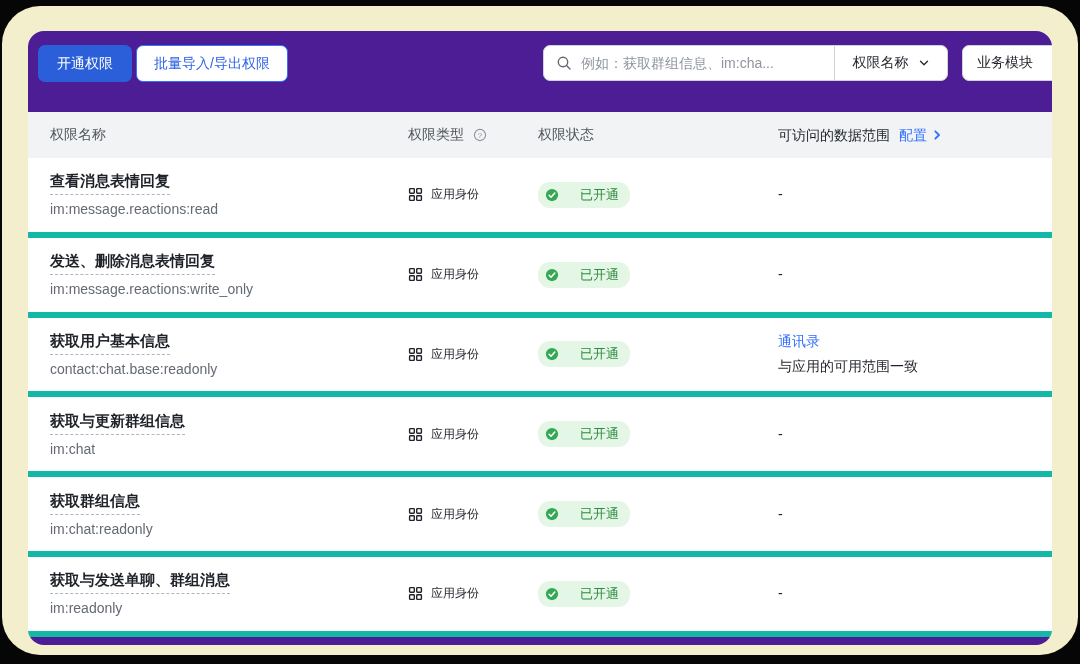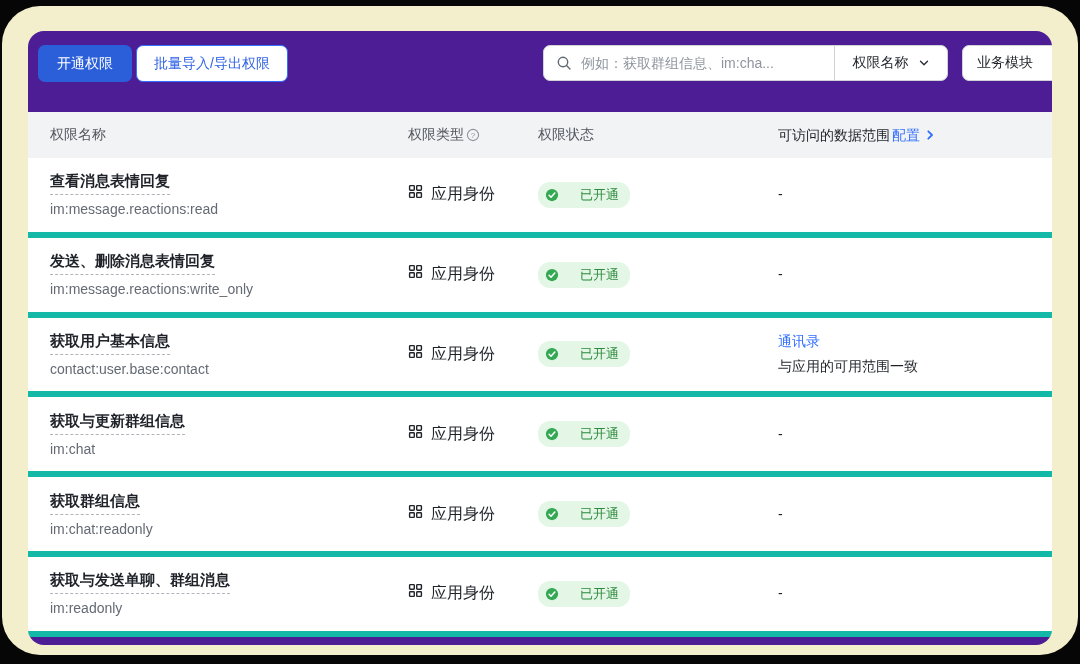--- a/index.html
+++ b/index.html
@@ -52,28 +52,28 @@
   }
   .tbody { position:absolute; top:127px; left:0; width:1024px; }
   .row {
     display:flex; align-items:center; height:79.8px;
     border-bottom:6px solid #14b8a6; background:#fff;
   }
   .c1 { width:380px; padding-left:22px; }
   .c2 { width:130px; }
   .c3 { width:240px; }
   .c4 { flex:1; }
-  .thead .c2, .thead .c4 { display:flex; align-items:center; gap:2px; }
+  .thead .c2, .thead .c4 { display:flex; align-items:center; gap:9px; }
   .perm-title {
     display:inline-block; width:fit-content;
     font-size:15px; font-weight:600; color:#1f2329;
     border-bottom:1px dashed #b0b5bb; padding-bottom:3px; cursor:pointer;
   }
   .perm-code { font-size:14px; color:#646a73; margin-top:6px; }
-  .type-cell { display:flex; align-items:flex-start; gap:8px; font-size:16px; color:#1f2329; }
+  .type-cell { display:flex; align-items:center; gap:8px; font-size:12px; color:#1f2329; }
   .badge {
     display:inline-flex; align-items:center; gap:21px;
     background:#e4f6e6; color:#2e8b3e; font-size:13px; font-weight:500;
     padding:4px 11px 4px 7px; border-radius:12px;
   }
   .c4 { font-size:14px; color:#1f2329; line-height:25px; }
   .scope-link { display:block; width:fit-content; color:#3370ff; text-decoration:none; cursor:pointer; }
   .scope-note { color:#1f2329; }
   .config-link { display:flex; align-items:center; gap:4px; color:#3370ff;
                  text-decoration:none; cursor:pointer; font-weight:500; }
@@ -201,21 +201,21 @@
                 </svg>
               </span>
           <span>已开通</span>
         </span></div>
         <div class="c4"><span>-</span><a class="scope-link"></a><div class="scope-note"></div></div>
       </div>
 
       <div class="row">
         <div class="c1">
           <div><span class="perm-title">获取用户基本信息</span></div>
-          <div class="perm-code">contact:user.base:contact</div>
+          <div class="perm-code">contact:chat.base:readonly</div>
         </div>
         <div class="c2">
             <div class="type-cell">
           <span class="icon">
                 <svg width="15" height="15" viewBox="0 0 16 16">
                   <g fill="none" stroke="#1f2329" stroke-width="1.5">
                     <rect x="1.7" y="1.7" width="5" height="5" rx="0.8"></rect>
                     <rect x="9.3" y="1.7" width="5" height="5" rx="0.8"></rect>
                     <rect x="1.7" y="9.3" width="5" height="5" rx="0.8"></rect>
                     <rect x="9.3" y="9.3" width="5" height="5" rx="0.8"></rect>

